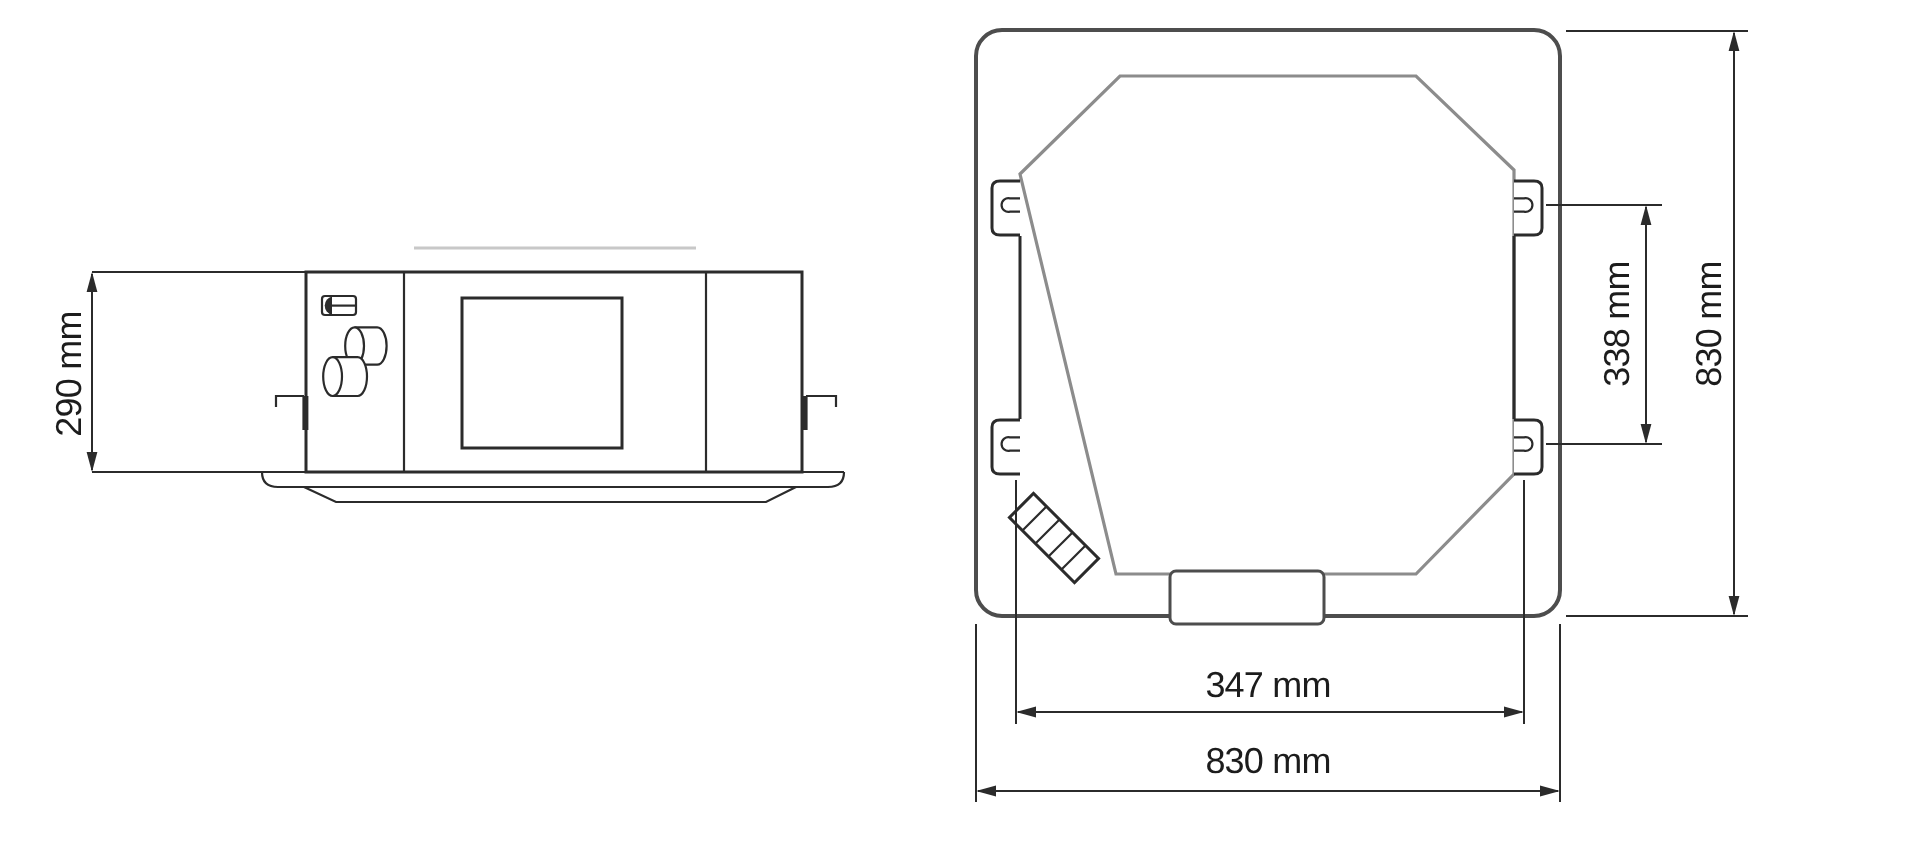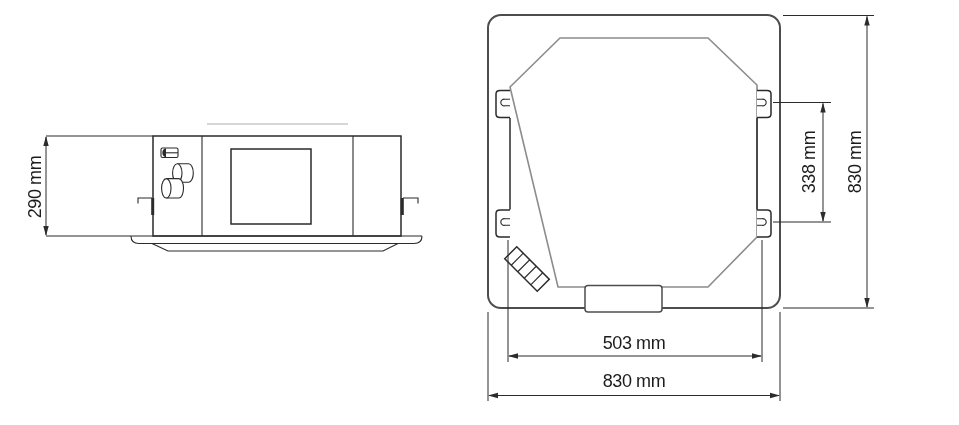--- a/index.html
+++ b/index.html
@@ -163,16 +163,16 @@
       </g>
     </g>
   </svg>
 
   <div class="dim-label vertical" style="left:35px;top:187px;">290 mm</div>
 
   <div class="dim-label vertical" style="left:809px;top:162px;">338 mm</div>
 
   <div class="dim-label vertical" style="left:855px;top:162px;">830 mm</div>
 
-  <div class="dim-label" style="left:634px;top:343px;">503 mm</div>
+  <div class="dim-label" style="left:634px;top:343px;">347 mm</div>
 
   <div class="dim-label" style="left:634px;top:381px;">830 mm</div>
 </div>
 
 </body></html>

